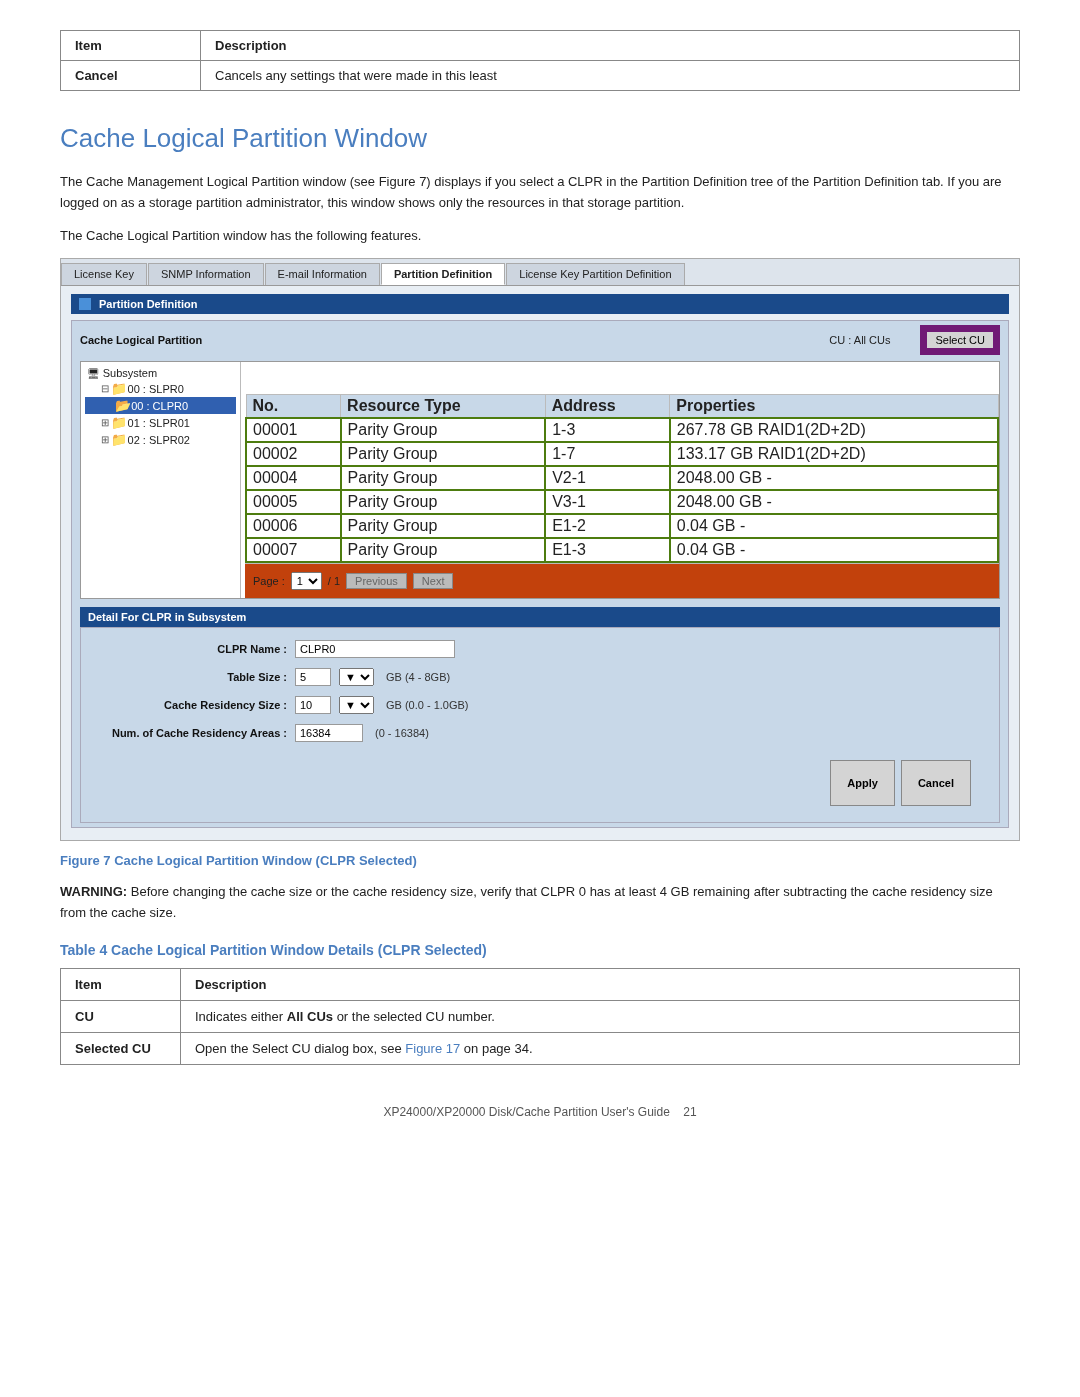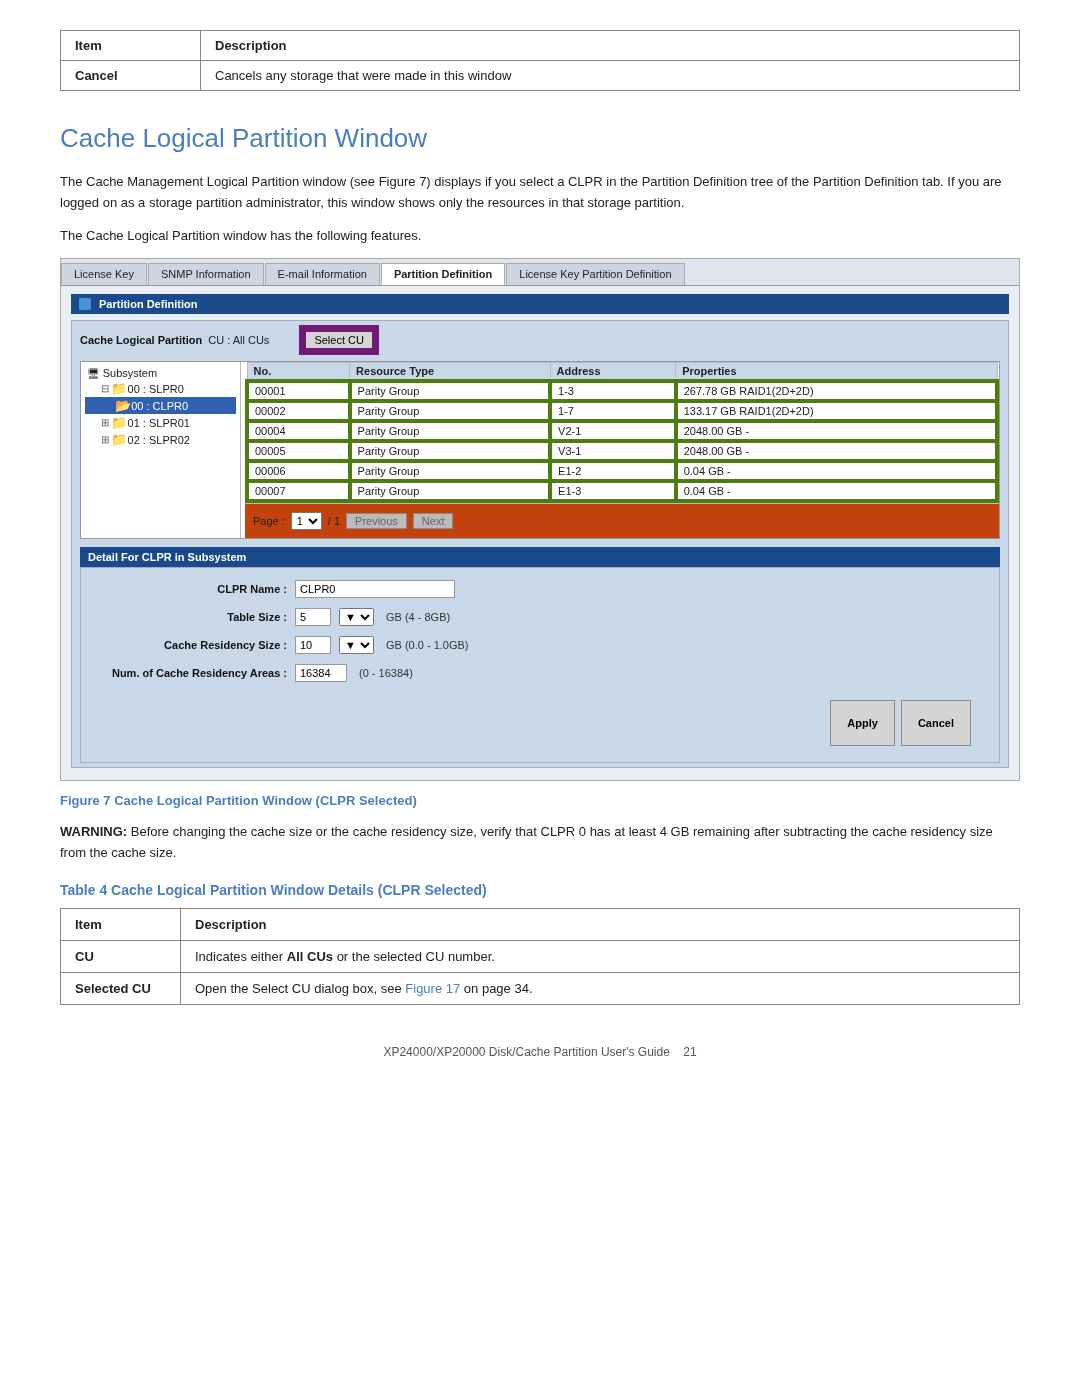--- a/index.html
+++ b/index.html
@@ -177,21 +177,21 @@
     
     .clp-section {
       background: #c8d8e8;
       border: 1px solid #aab;
       padding: 4px 8px;
       margin-bottom: 4px;
     }
     .clp-header {
       display: flex;
       align-items: center;
-      justify-content: flex-start;
+      justify-content: space-between;
       margin-bottom: 6px;
     }
     .clp-title {
       font-weight: bold;
       font-size: 11px;
       color: #111;
     }
     .cu-label {
       font-size: 11px;
       margin-right: 6px;
@@ -245,32 +245,33 @@
     .tree-indent-2 { padding-left: 30px; }
 
     
     .data-table-wrap {
       flex: 1;
       overflow: auto;
     }
     .data-table {
       width: 100%;
       border-collapse: collapse;
-      font-size: 11px;
+      font-size: 16px;
+      margin-top: 32px;
     }
     .data-table th {
       background: #c8d8e8;
       border: 1px solid #bbb;
       padding: 2px 6px;
       font-weight: bold;
       text-align: left;
       white-space: nowrap;
     }
     .data-table td {
-      border: 4px solid #4d7c0f;
+      border: 2px solid #4d7c0f;
       padding: 2px 6px;
       background: #fff;
       white-space: nowrap;
     }
 
     
     .pagination-row {
       display: flex;
       align-items: center;
       gap: 6px;
@@ -370,21 +371,21 @@
 <table class="top-table">
   <thead>
     <tr>
       <th>Item</th>
       <th>Description</th>
     </tr>
   </thead>
   <tbody>
     <tr>
       <td class="item-col">Cancel</td>
-      <td>Cancels any storage that were made in this window</td>
+      <td>Cancels any settings that were made in this least</td>
     </tr>
   </tbody>
 </table>
 
 <h1 class="section-heading">Cache Logical Partition Window</h1>
 
 <p class="body-text">The Cache Management Logical Partition window (see Figure 7) displays if you select a CLPR in the Partition Definition tree of the Partition Definition tab. If you are logged on as a storage partition administrator, this window shows only the resources in that storage partition.</p>
 <p class="body-text">The Cache Logical Partition window has the following features.</p>
 
 <div class="ui-screenshot">
@@ -516,21 +517,21 @@
             <span class="detail-hint">GB (4 - 8GB)</span>
           </div>
           <div class="detail-row">
             <span class="detail-label">Cache Residency Size :</span>
             <input class="detail-input small" type="text" value="10" style="">
             <select class="detail-select"><option>▼</option></select>
             <span class="detail-hint">GB (0.0 - 1.0GB)</span>
           </div>
           <div class="detail-row">
             <span class="detail-label">Num. of Cache Residency Areas :</span>
-            <input class="detail-input" type="text" style="width: 52px;" value="16384">
+            <input class="detail-input" type="text" style="width: 68px;" value="16384">
             <span class="detail-hint">(0 - 16384)</span>
           </div>
           <div class="action-row">
             <button class="action-btn">Apply</button>
             <button class="action-btn">Cancel</button>
           </div>
         </div>
       </div>
     </div>
   </div>

